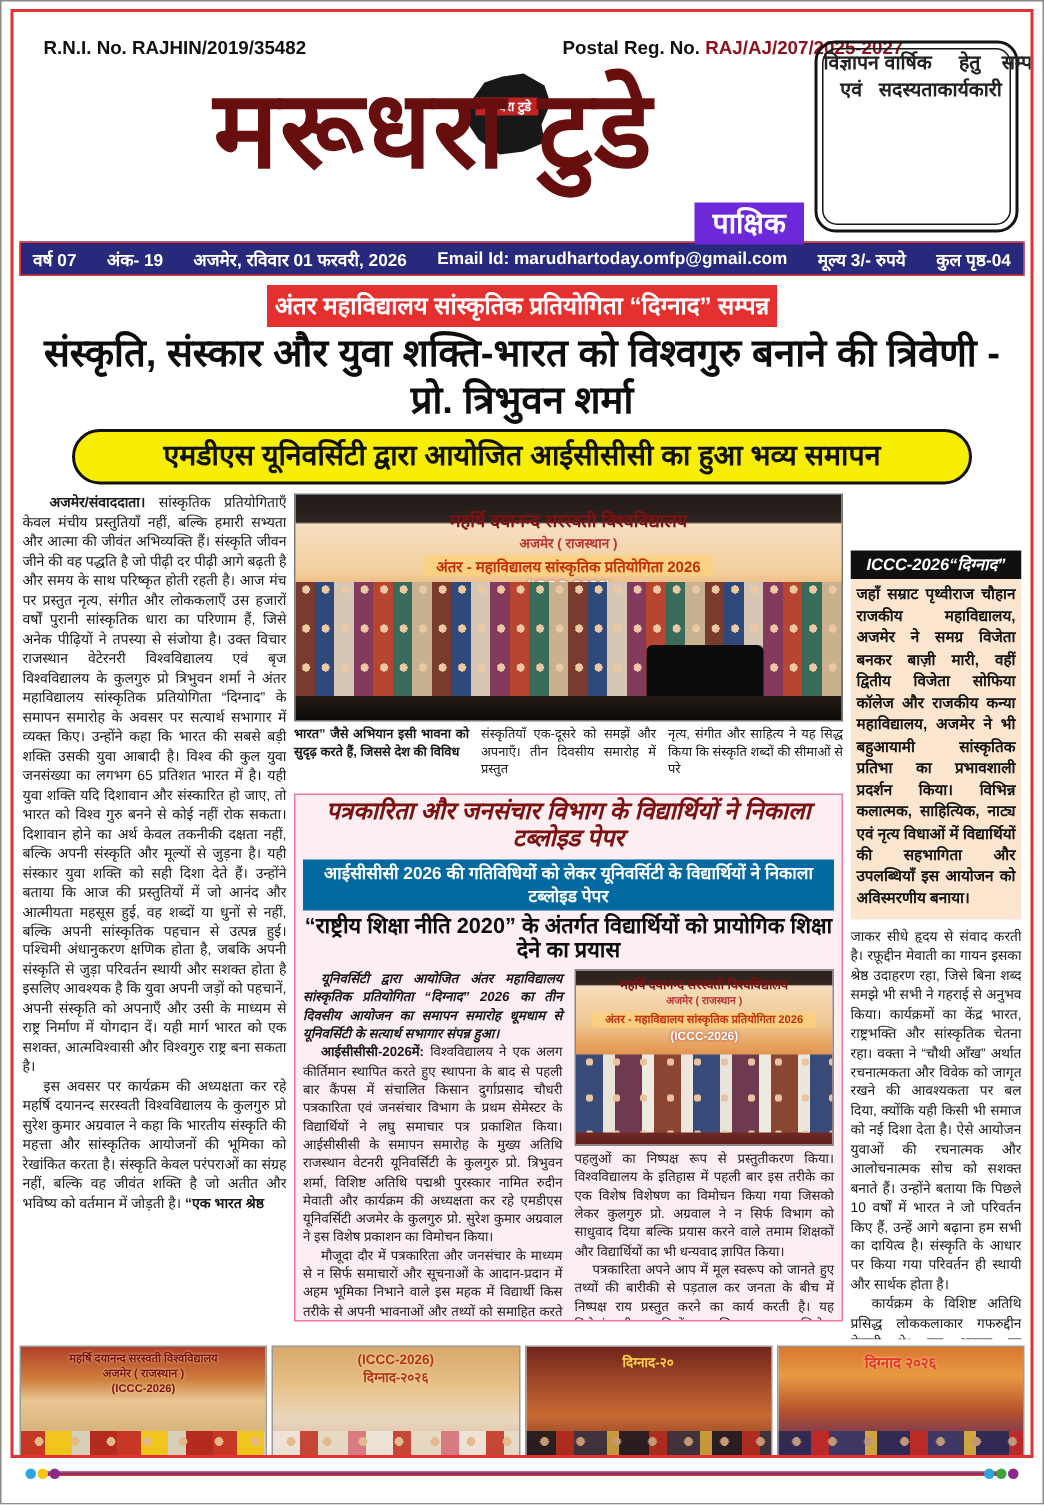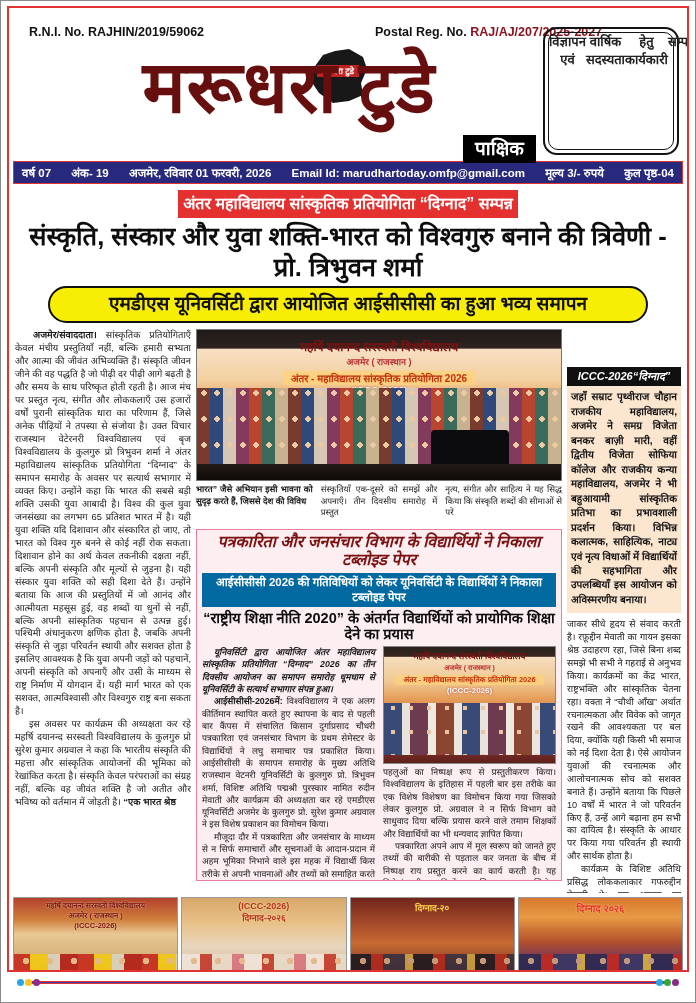--- a/index.html
+++ b/index.html
@@ -9,21 +9,21 @@
   .frame{border:2px solid #e23333;height:966px;padding:3px 4px;overflow:hidden;position:relative;background:#fff;}
 
   
   .header{position:relative;height:148px;}
   .rni{position:absolute;left:16px;top:14px;font-size:12.5px;font-weight:bold;color:#111;}
   .postal{position:absolute;left:362px;top:14px;font-size:12.5px;font-weight:bold;color:#111;}
   .postal .no{color:#8a1420;}
   .masthead-title{position:absolute;left:0;top:40px;width:552px;text-align:center;font-size:72px;line-height:1.0;font-weight:bold;color:#670e0f;letter-spacing:1px;}
   .logo{position:absolute;left:292px;top:32px;width:66px;height:66px;}
   .logo svg{width:100%;height:100%;}
-  .badge{position:absolute;left:450px;top:124px;background:#000000;color:#fff;font-size:19px;font-weight:bold;padding:0 12px 2px;}
+  .badge{position:absolute;left:450px;top:124px;background:#6d28d9;color:#fff;font-size:19px;font-weight:bold;padding:0 12px 2px;}
   .adbox{position:absolute;right:4px;top:16px;width:136px;height:128px;border:2px solid #141414;border-radius:14px;padding:3px;}
   .adbox .inner{border:1.5px solid #141414;border-radius:10px;height:100%;display:flex;flex-direction:row;justify-content:flex-start;text-align:center;font-weight:bold;color:#222;font-size:13px;line-height:1.35;}
   .adbox .inner div:last-child{font-size:14px;}
 
   
   .infobar{border:1.5px solid #e23333;background:#28287c;color:#fff;display:flex;justify-content:space-between;align-items:center;font-size:11.5px;font-weight:bold;padding:3px 8px;margin-top:2px;}
 
   
   .kicker{width:340px;margin:6px auto 0;background:#e53030;color:#fff;text-align:center;font-size:16px;font-weight:bold;padding:2px 4px 4px;}
   .main-head{text-align:center;font-size:25.5px;font-weight:bold;color:#0d0d0d;margin:3px 2px 0;line-height:1.2;}
@@ -114,21 +114,21 @@
   .divider .line{position:absolute;left:14px;right:14px;top:2px;height:3px;background:#3b3baa;border-top:1px solid #e23333;border-bottom:1px solid #e23333;}
   .dot{position:absolute;top:0;width:7px;height:7px;border-radius:50%;}
 </style>
 </head>
 <body>
 
 <div class="page">
   <div class="frame">
 
     <div class="header">
-      <div class="rni">R.N.I. No. RAJHIN/2019/59062</div>
+      <div class="rni">R.N.I. No. RAJHIN/2019/35482</div>
       <div class="postal"><span>Postal Reg. No. </span><span class="no">RAJ/AJ/207/2025-2027</span></div>
       <div class="logo">
         <svg viewBox="0 0 66 66" xmlns="http://www.w3.org/2000/svg">
           <path d="M8 26 L18 12 L30 8 L44 6 L58 14 L62 26 L56 40 L58 52 L44 58 L28 60 L14 50 L6 38 Z" fill="#181818"></path>
           <rect x="12" y="22" width="42" height="12" fill="#c22222"></rect>
           <text x="33" y="31" font-size="8.5" fill="#ffffff" text-anchor="middle" font-weight="bold">मरुधरा टुडे</text>
         </svg>
       </div>
       <div class="masthead-title">मरूधरा टुडे</div>
       <div class="badge">पाक्षिक</div>

